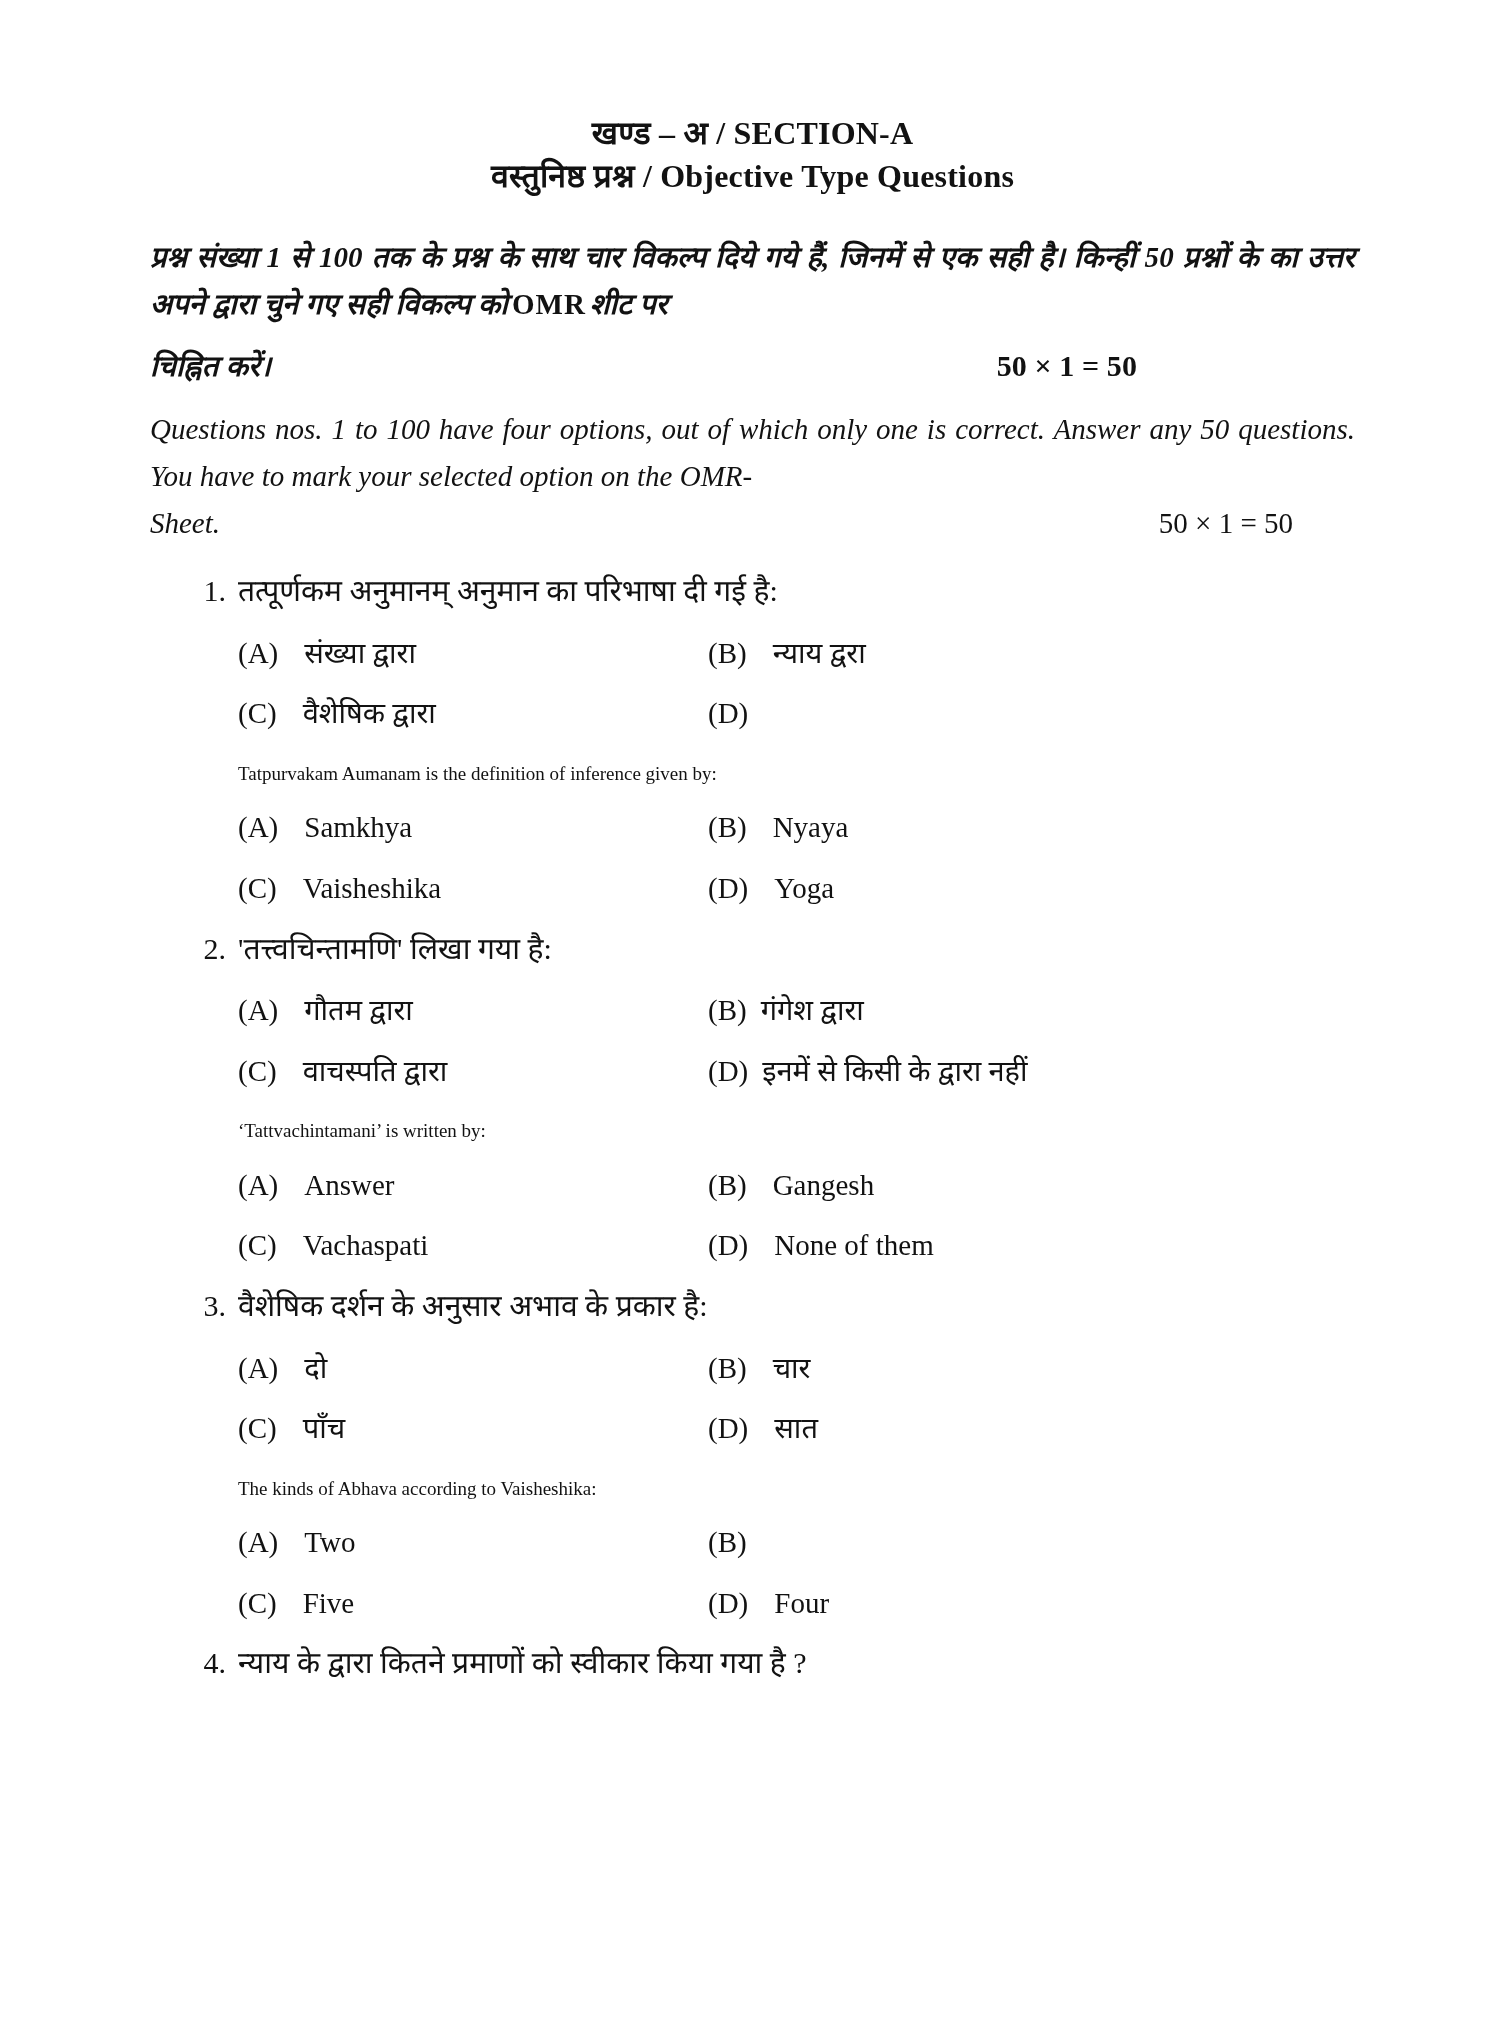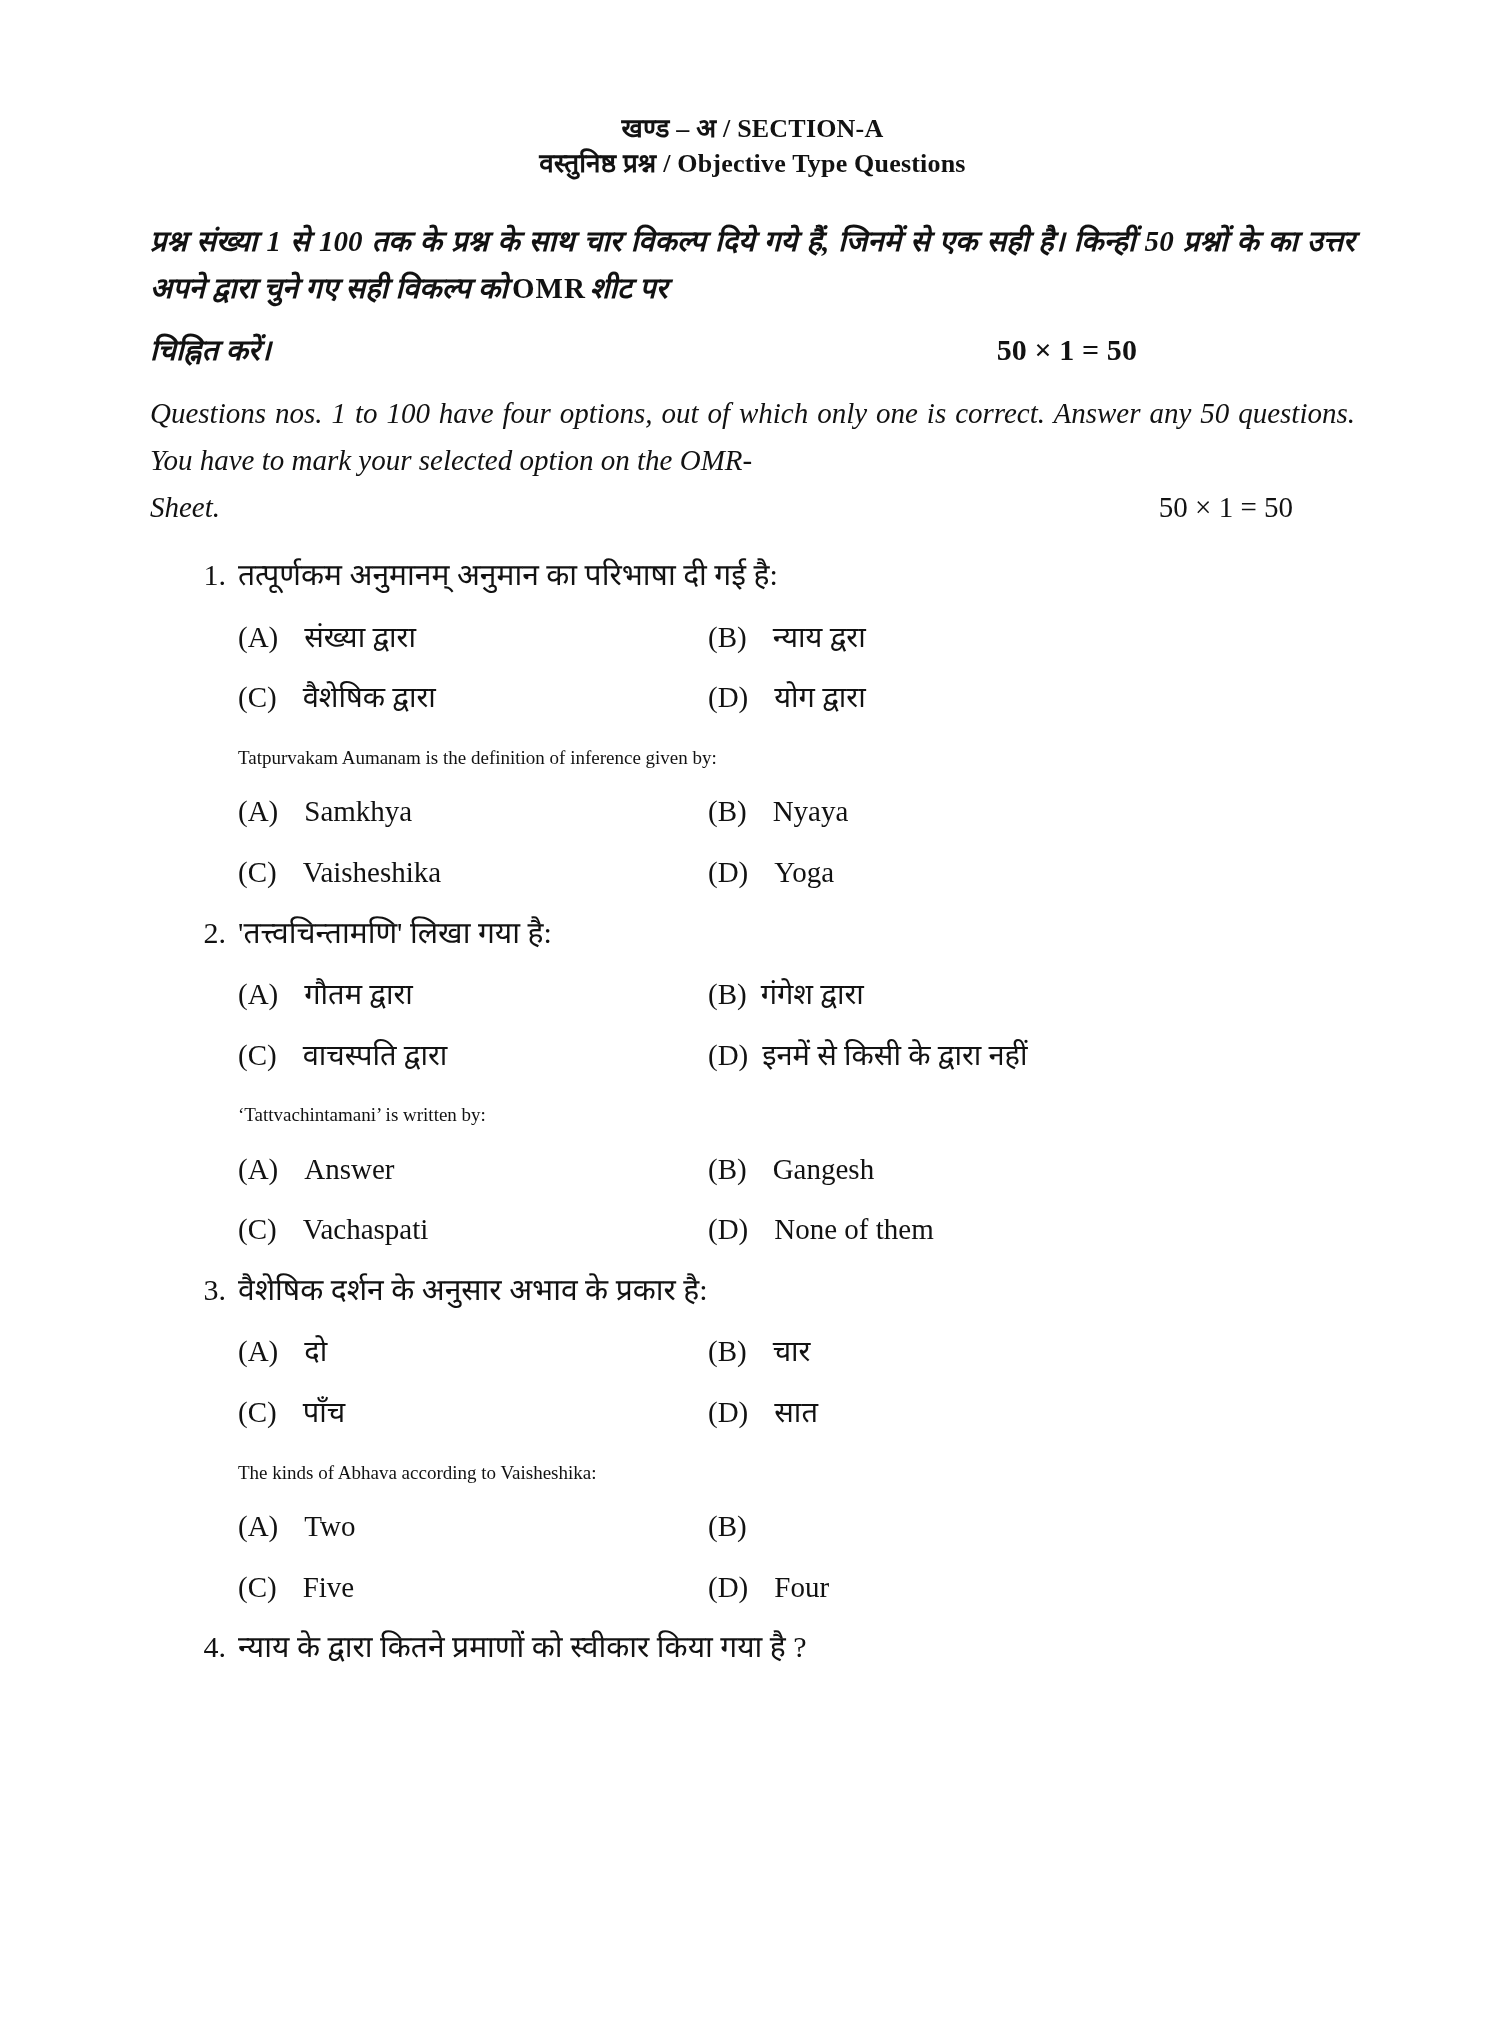--- a/index.html
+++ b/index.html
@@ -20,21 +20,21 @@
     height: 2034px;
     box-sizing: border-box;
     padding: 112px 150px 0 150px;
     position: relative;
   }
 
   
   .section-head {
     text-align: center;
     font-weight: bold;
-    font-size: 26px;
+    font-size: 32px;
     line-height: 1.34;
     letter-spacing: 0.2px;
   }
   .section-head .line2 {
     display: block;
   }
 
   
   .instr-hi {
     margin-top: 36px;
@@ -183,21 +183,20 @@
         </div>
       </div>
 
       <div class="opt-row">
         <div class="opt col-l">
           <span class="opt-key">(C)</span>
           <span class="opt-val">वैशेषिक द्वारा</span>
         </div>
         <div class="opt col-r">
           <span class="opt-key">(D)</span>
-          <span class="opt-val">योग द्वारा</span>
         </div>
       </div>
 
       <div class="q-text-en">Tatpurvakam Aumanam is the definition of inference given by:</div>
 
       <div class="opt-row">
         <div class="opt col-l">
           <span class="opt-key">(A)</span>
           <span class="opt-val">Samkhya</span>
         </div>

